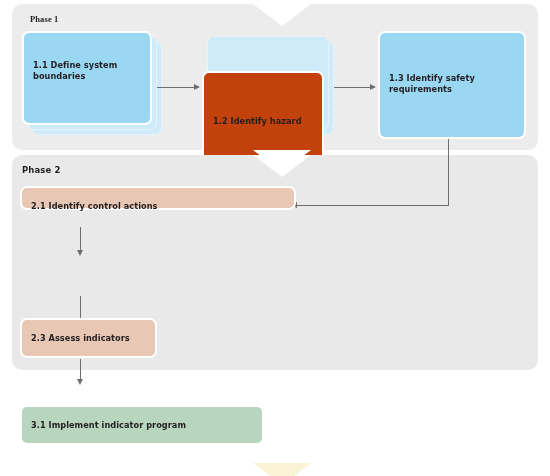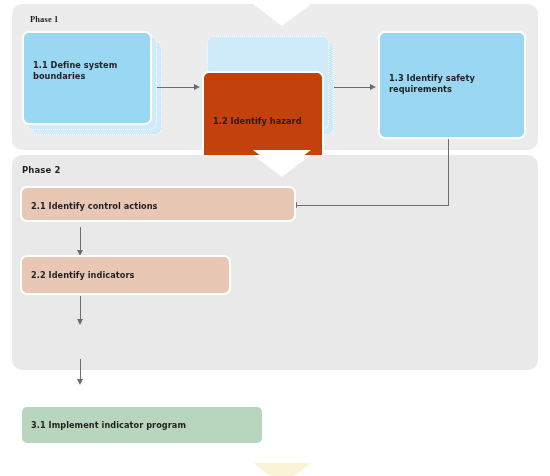--- a/index.html
+++ b/index.html
@@ -144,34 +144,34 @@
   </div>
 
   <div class="notch" style="left:253px;top:150px;"></div>
 
   <div class="notch" style="left:253px;top:155px;"></div>
 
   <div class="ln ln-v" style="left: 448px; top: 139px; height: 66px; background: rgb(109, 110, 113);"></div>
   <div class="ln ln-h" style="left: 297px; top: 205px; width: 152px; background: rgb(109, 110, 113);"></div>
   <div class="arrow-r" style="left:291px;top:202px;"></div>
 
-  <div class="node" id="n21" style="left: 20px; top: 186px; width: 276px; height: 36px; background: rgb(232, 199, 181); border-color: rgb(255, 255, 255); color: rgb(35, 31, 32); text-decoration: underline;">
+  <div class="node" id="n21" style="left: 20px; top: 186px; width: 276px; height: 24px; background: rgb(232, 199, 181); border-color: rgb(255, 255, 255); color: rgb(35, 31, 32); text-decoration: underline;">
     <div class="txt" style="top:13px;">2.1 Identify control actions</div>
   </div>
 
   <div class="ln ln-v" style="left: 80px; top: 227px; height: 25px; background: rgb(109, 110, 113);"></div>
   <div class="arrow-d" style="left:77px;top:250px;"></div>
 
-  <div class="node" id="n22" style="left: 20px; top: 255px; width: 211px; height: 40px; background: rgb(232, 199, 181); border-color: rgb(255, 255, 255); color: rgb(35, 31, 32);">
-    <div class="txt" style="top:13px;">2.2 Identify indicators</div>
-  </div>
 
   <div class="ln ln-v" style="left: 80px; top: 296px; height: 25px; background: rgb(109, 110, 113);"></div>
   <div class="arrow-d" style="left:77px;top:319px;"></div>
 
+  <div class="node" id="n23" style="left: 20px; top: 318px; width: 137px; height: 40px; background: rgb(232, 199, 181); border-color: rgb(255, 255, 255); color: rgb(35, 31, 32);">
+    <div class="txt" style="top:13px;">2.3 Assess indicators</div>
+  </div>
 
 
   <div class="notch" style="left:253px;top:370px;"></div>
 
   <div class="notch" style="left:253px;top:375px;"></div>
 
   <div class="ln ln-v" style="left: 80px; top: 359px; height: 22px; background: rgb(109, 110, 113);"></div>
   <div class="arrow-d" style="left:77px;top:379px;"></div>
 
   <div class="node" id="n31" style="left: 20px; top: 405px; width: 244px; height: 40px; background: rgb(184, 214, 189); border-color: rgb(255, 255, 255); color: rgb(35, 31, 32);">

